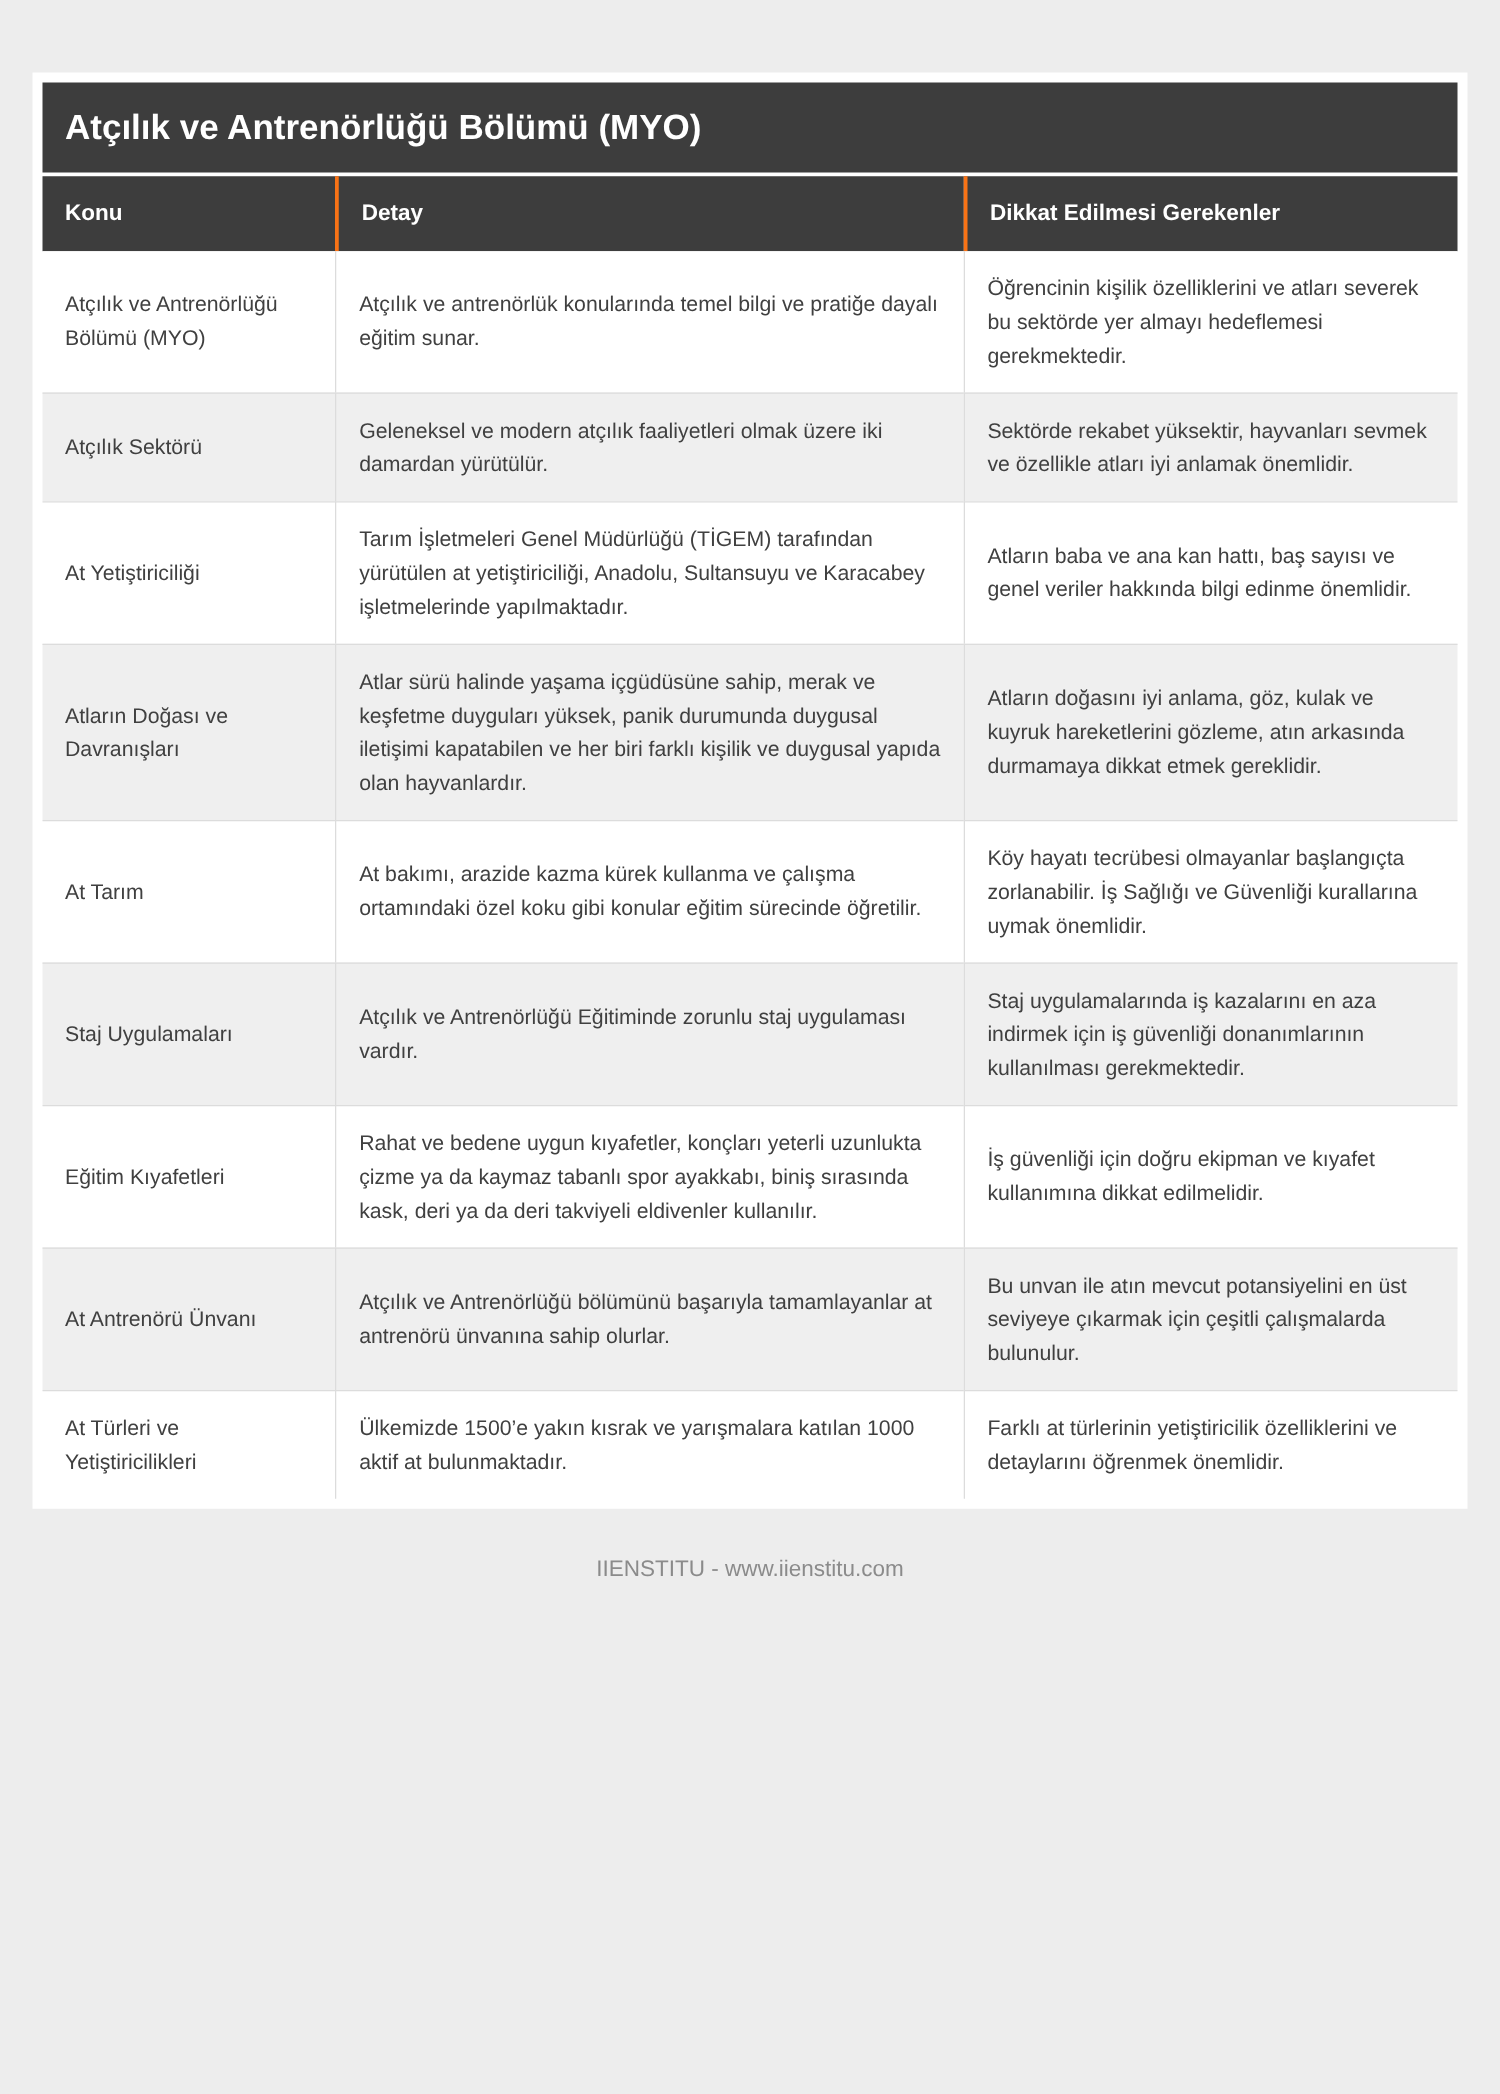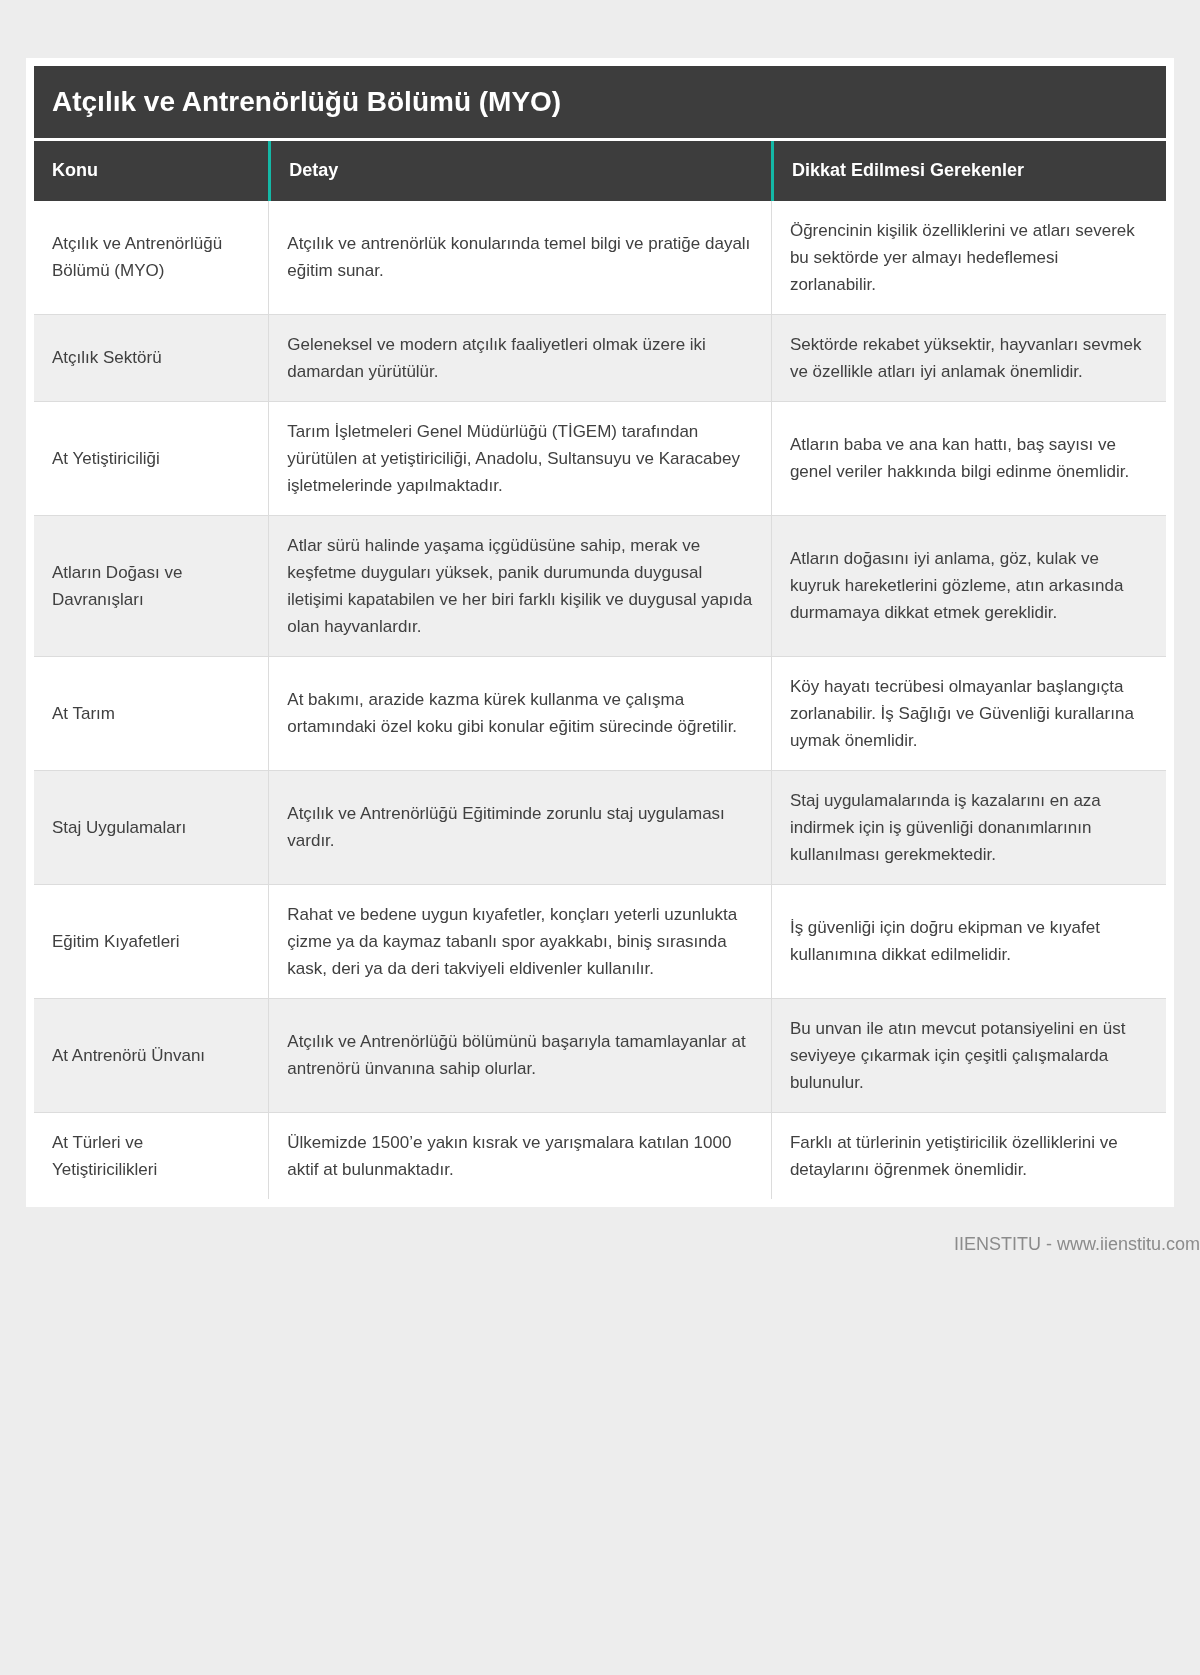--- a/index.html
+++ b/index.html
@@ -47,39 +47,39 @@
     background: #3d3d3d;
     color: #ffffff;
     text-align: left;
     font-size: 18px;
     font-weight: 700;
     line-height: 1.3;
     padding: 18px;
     box-sizing: border-box;
     margin-top: 11px;
   }
-  th + th { border-left: 3px solid #14b8a6; }
+  th + th { border-left: 3px solid #f97316; }
   td {
     padding: 16px 18px;
     font-size: 17px;
     line-height: 27px;
     color: #404040;
     vertical-align: middle;
     box-sizing: border-box;
     word-wrap: break-word;
   }
   td + td { border-left: 1px solid #dcdcdc; }
   tbody tr + tr td { border-top: 1px solid #dcdcdc; }
   tbody tr:nth-child(odd)  { background: #ffffff; }
   tbody tr:nth-child(even) { background: #efefef; }
   .footer {
-    text-align: right;
+    text-align: center;
     color: #8b8b8b;
     font-size: 18px;
-    margin-top: 27px;
+    margin-top: 38px;
     padding-bottom: 60px;
   }
 </style>
 </head>
 <body>
 
 <div class="page">
   <div class="card">
     <div class="title-bar">Atçılık ve Antrenörlüğü Bölümü (MYO)</div>
     <table class="info-table">
@@ -92,21 +92,21 @@
         <tr>
           <th>Konu</th>
           <th>Detay</th>
           <th>Dikkat Edilmesi Gerekenler</th>
         </tr>
       </thead>
       <tbody id="table-body">
           <tr>
             <td>Atçılık ve Antrenörlüğü Bölümü (MYO)</td>
             <td>Atçılık ve antrenörlük konularında temel bilgi ve pratiğe dayalı eğitim sunar.</td>
-            <td>Öğrencinin kişilik özelliklerini ve atları severek bu sektörde yer almayı hedeflemesi zorlanabilir.</td>
+            <td>Öğrencinin kişilik özelliklerini ve atları severek bu sektörde yer almayı hedeflemesi gerekmektedir.</td>
           </tr>
           <tr>
             <td>Atçılık Sektörü</td>
             <td>Geleneksel ve modern atçılık faaliyetleri olmak üzere iki damardan yürütülür.</td>
             <td>Sektörde rekabet yüksektir, hayvanları sevmek ve özellikle atları iyi anlamak önemlidir.</td>
           </tr>
           <tr>
             <td>At Yetiştiriciliği</td>
             <td>Tarım İşletmeleri Genel Müdürlüğü (TİGEM) tarafından yürütülen at yetiştiriciliği, Anadolu, Sultansuyu ve Karacabey işletmelerinde yapılmaktadır.</td>
             <td>Atların baba ve ana kan hattı, baş sayısı ve genel veriler hakkında bilgi edinme önemlidir.</td>

